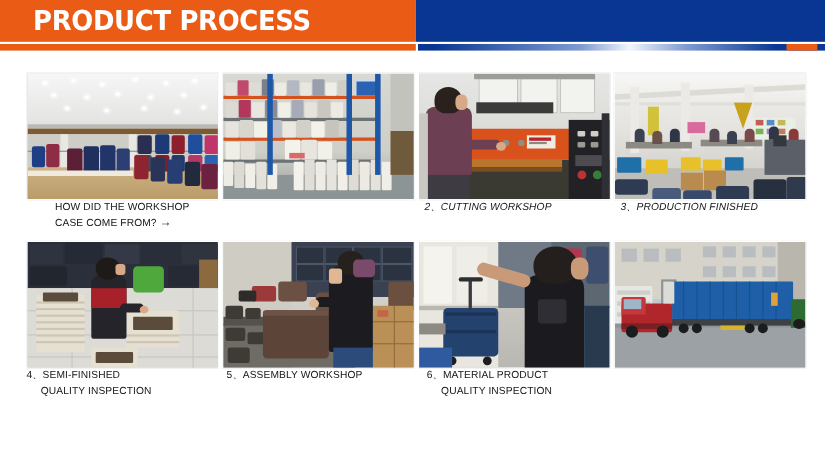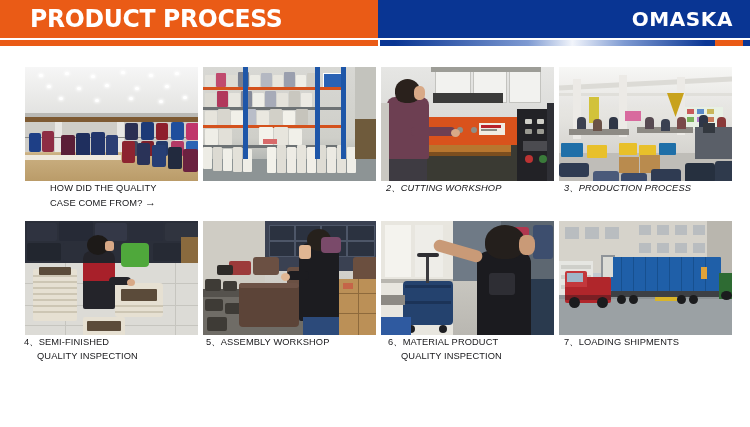--- a/index.html
+++ b/index.html
@@ -179,21 +179,20 @@
 </style>
 </head>
 <body>
 
 <div class="page">
 
   <div class="header">
     <div class="header-orange"></div>
     <div class="header-blue"></div>
     <div class="header-title">PRODUCT PROCESS</div>
-    <div class="brand">OMASKA</div>
   </div>
   <div class="bar-orange"></div>
   <div class="bar-gradient"></div>
   <div class="bar-orange-tip"></div>
 
   <div class="grid">
 
     <div class="row">
       <div class="cells">
 
@@ -244,21 +243,21 @@
             <div class="s1-bag" style="left:66px;top:65px;width:14px;height:25px;background:#22356a"></div>
             <div class="s1-bag" style="left:81px;top:68px;width:12px;height:22px;background:#2c3f74"></div>
             <div class="s1-bag" style="left:97px;top:74px;width:13px;height:22px;background:#8d2430"></div>
             <div class="s1-bag" style="left:112px;top:76px;width:13px;height:22px;background:#2a3358"></div>
             <div class="s1-bag" style="left:127px;top:78px;width:14px;height:22px;background:#273e74"></div>
             <div class="s1-bag" style="left:143px;top:80px;width:14px;height:22px;background:#222a3e"></div>
             <div class="s1-bag" style="left:158px;top:82px;width:15px;height:23px;background:#6b2240"></div>
             <div style="left:0;top:88px;width:96px;height:5px;background:#efe9de"></div>
           </div>
           <div class="caption cap-indent">
-            <span>HOW DID THE QUALITY</span>
+            <span>HOW DID THE WORKSHOP</span>
             <span class="l2">
               <span>CASE COME FROM?</span>
               <span class="arrow">→</span>
             </span>
           </div>
         </div>
 
         <div class="cell">
           <div class="thumb">
             <div class="s2"></div>
@@ -414,21 +413,21 @@
             <div class="s4-box" style="left:60px;top:90px;width:20px;height:16px"></div>
             <div class="s4-box" style="left:81px;top:88px;width:20px;height:18px"></div>
             <div class="s4-pile" style="left:0;top:96px;width:30px;height:14px"></div>
             <div class="s4-pile" style="left:34px;top:104px;width:26px;height:12px;background:#4a5a7a"></div>
             <div class="s4-pile" style="left:62px;top:106px;width:26px;height:10px;background:#3a4a6a"></div>
             <div class="s4-pile" style="left:92px;top:102px;width:30px;height:14px"></div>
             <div class="s4-pile" style="left:126px;top:96px;width:30px;height:20px;background:#26303f"></div>
             <div class="s4-pile" style="left:156px;top:94px;width:19px;height:22px;background:#2f3a4c"></div>
           </div>
           <div class="caption cap-3">
-            <span class="num">3、</span><span>PRODUCTION PROCESS</span>
+            <span class="num">3、</span><span>PRODUCTION FINISHED</span>
           </div>
         </div>
 
       </div>
     </div>
 
     <div class="row">
       <div class="cells">
 
         <div class="cell">
@@ -601,22 +600,19 @@
             <div class="s7-truck"></div>
             <div class="s7-cab"></div>
             <div style="left:8px;top:52px;width:16px;height:9px;background:#9fb6c8"></div>
             <div style="left:6px;top:74px;width:46px;height:5px;background:#7a1f24"></div>
             <div class="s7-wheel" style="left:10px;top:76px;width:11px;height:11px"></div>
             <div class="s7-wheel" style="left:38px;top:76px;width:11px;height:11px"></div>
             <div style="left:44px;top:36px;width:10px;height:20px;background:#dcdcd6"></div>
             <div class="s7-green"></div>
             <div style="left:162px;top:70px;width:11px;height:9px;border-radius:50%;background:#1b1c1e"></div>
           </div>
-          <div class="caption cap-7">
-            <span class="num">7、</span><span>LOADING SHIPMENTS</span>
-          </div>
         </div>
 
       </div>
     </div>
 
   </div>
 </div>
 
 </body></html>

